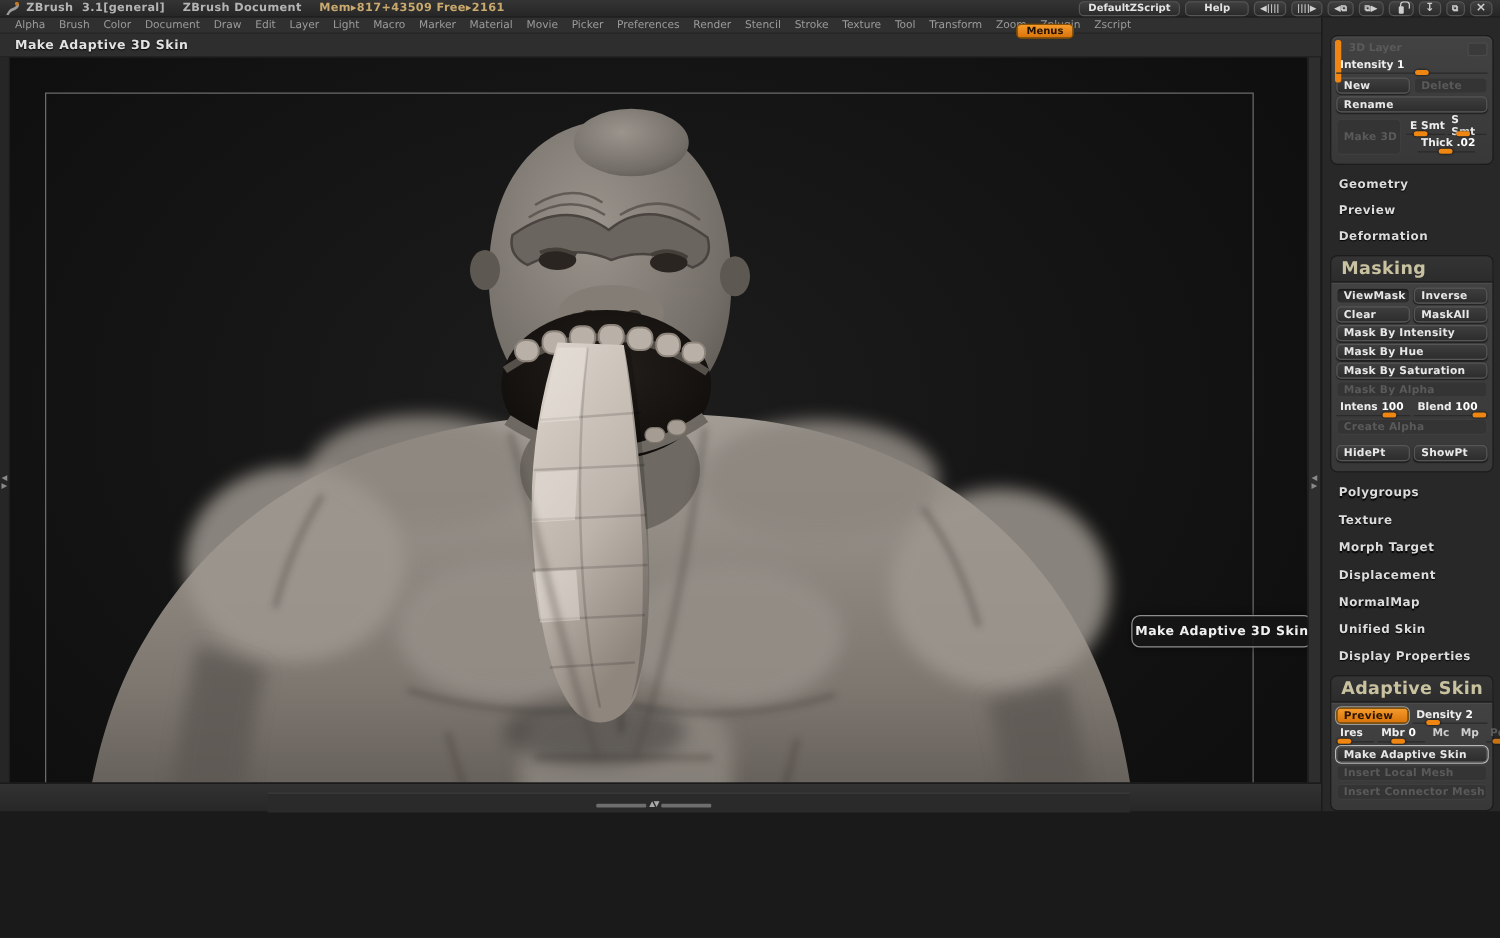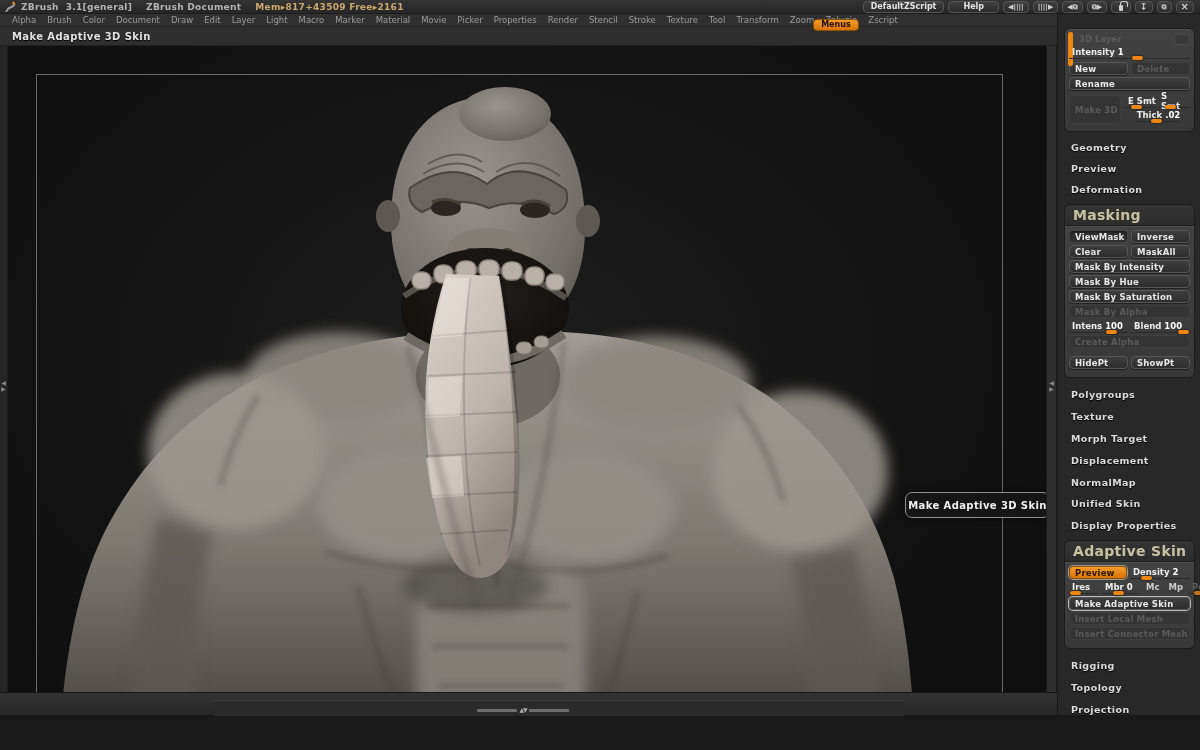--- a/index.html
+++ b/index.html
@@ -152,21 +152,21 @@
           <span>Document</span>
           <span>Draw</span>
           <span>Edit</span>
           <span>Layer</span>
           <span>Light</span>
           <span>Macro</span>
           <span>Marker</span>
           <span>Material</span>
           <span>Movie</span>
           <span>Picker</span>
-          <span>Properties</span>
+          <span>Preferences</span>
           <span>Render</span>
           <span>Stencil</span>
           <span>Stroke</span>
           <span>Texture</span>
           <span>Tool</span>
           <span>Transform</span>
           <span>Zoom</span>
           <span>Zplugin</span>
           <span>Zscript</span>
         </div>
@@ -475,22 +475,16 @@
             </div>
           <div class="zrow">
               <span class="zbtn disabled">Insert Local Mesh</span>
             </div>
           <div class="zrow">
               <span class="zbtn disabled">Insert Connector Mesh</span>
             </div>
         </div>
       </div>
 
-      <div>
-
-      <div class="sechead" style="margin-top:11px">Rigging</div>
-          <div class="sechead" style="margin-top:11px">Topology</div>
-          <div class="sechead" style="margin-top:11px">Projection</div>
-        </div>
 
     </div>
   </div>
 </div>
 
 </body></html>

